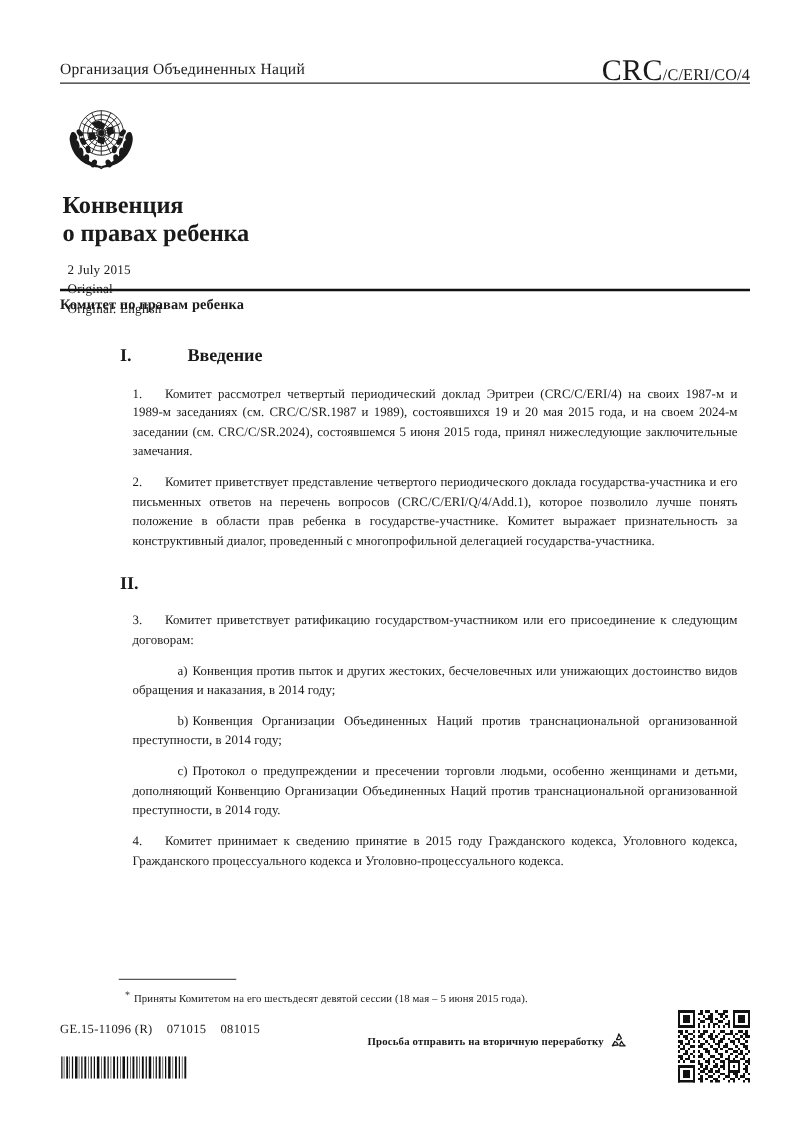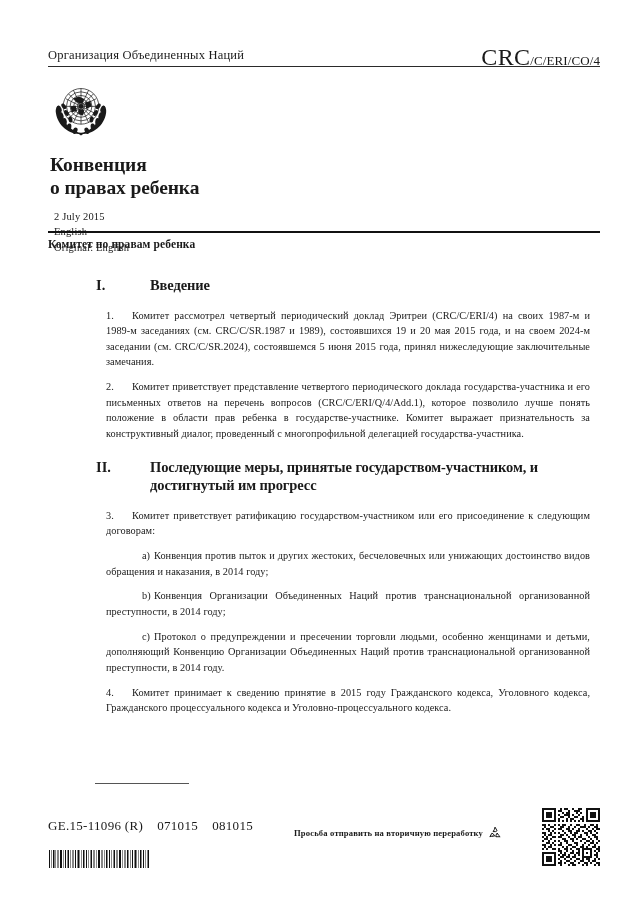--- a/index.html
+++ b/index.html
@@ -211,21 +211,21 @@
 
   
   .footer {
     position: absolute;
     left: 48px;
     top: 818px;
     width: 552px;
     height: 60px;
   }
   .job-no {
-    font-size: 13px;
+    font-size: 10px;
     letter-spacing: 0.3px;
     white-space: pre;
     margin-bottom: 16px;
   }
   .barcode {
     display: block;
     width: 104px;
     height: 18px;
   }
   .recycle-line {
@@ -324,21 +324,21 @@
         </svg>
       </div>
 
       <div class="conv-title">
         <div class="conv-title-line">Конвенция</div>
         <div class="conv-title-line">о правах ребенка</div>
       </div>
 
       <div class="distr-block">
         <div>2 July 2015</div>
-        <div>English</div>
+        <div>Original</div>
         <div>Original: English</div>
       </div>
 
     </div>
   </div>
 
   <div class="thick-rule"></div>
 
   <div class="content">
 
@@ -349,36 +349,38 @@
       <div class="chapter-num">I.</div>
       <div class="chapter-title">Введение</div>
     </div>
 
     <div class="para"><span class="pnum">1.</span><span>Комитет рассмотрел четвертый периодический доклад Эритреи (CRC/C/ERI/4) на своих 1987-м и 1989-м заседаниях (см. CRC/C/SR.1987 и 1989), состоявшихся 19 и 20 мая 2015 года, и на своем 2024-м заседании (см. CRC/C/SR.2024), состоявшемся 5 июня 2015 года, принял нижеследующие заключительные замечания.</span></div>
 
     <div class="para"><span class="pnum">2.</span><span>Комитет приветствует представление четвертого периодического доклада государства-участника и его письменных ответов на перечень вопросов (CRC/C/ERI/Q/4/Add.1), которое позволило лучше понять положение в области прав ребенка в государстве-участнике. Комитет выражает признательность за конструктивный диалог, проведенный с многопрофильной делегацией государства-участника.</span></div>
 
     <div class="chapter">
       <div class="chapter-num">II.</div>
-      <div class="chapter-title">Последующие меры, принятые государством-участником, и достигнутый им прогресс</div>
     </div>
 
     <div class="para"><span class="pnum">3.</span><span>Комитет приветствует ратификацию государством-участником или его присоединение к следующим договорам:</span></div>
 
     <div class="para sub"><span class="snum">a)</span><span>Конвенция против пыток и других жестоких, бесчеловечных или унижающих достоинство видов обращения и наказания, в 2014 году;</span></div>
 
     <div class="para sub"><span class="snum">b)</span><span>Конвенция Организации Объединенных Наций против транснациональной организованной преступности, в 2014 году;</span></div>
 
     <div class="para sub"><span class="snum">c)</span><span>Протокол о предупреждении и пресечении торговли людьми, особенно женщинами и детьми, дополняющий Конвенцию Организации Объединенных Наций против транснациональной организованной преступности, в 2014 году.</span></div>
 
     <div class="para"><span class="pnum">4.</span><span>Комитет принимает к сведению принятие в 2015 году Гражданского кодекса, Уголовного кодекса, Гражданского процессуального кодекса и Уголовно-процессуального кодекса.</span></div>
 
   </div>
 
   <div class="footnote-rule"></div>
+  <div class="footnote">
+    <span class="fn-star">*</span><span>Приняты Комитетом на его шестьдесят девятой сессии (18 мая – 5 июня 2015 года).</span>
+  </div>
 
   <div class="footer">
 
     <div class="job-no">GE.15-11096 (R)    071015    081015</div>
 
     <svg class="barcode" viewBox="0 0 208 36" preserveAspectRatio="none">
       <rect x="0" y="0" width="208" height="36" fill="#ffffff"></rect>
       <g fill="#111111">
         <rect x="2" y="0" width="2" height="36"></rect>
           <rect x="6" y="0" width="1" height="36"></rect>

